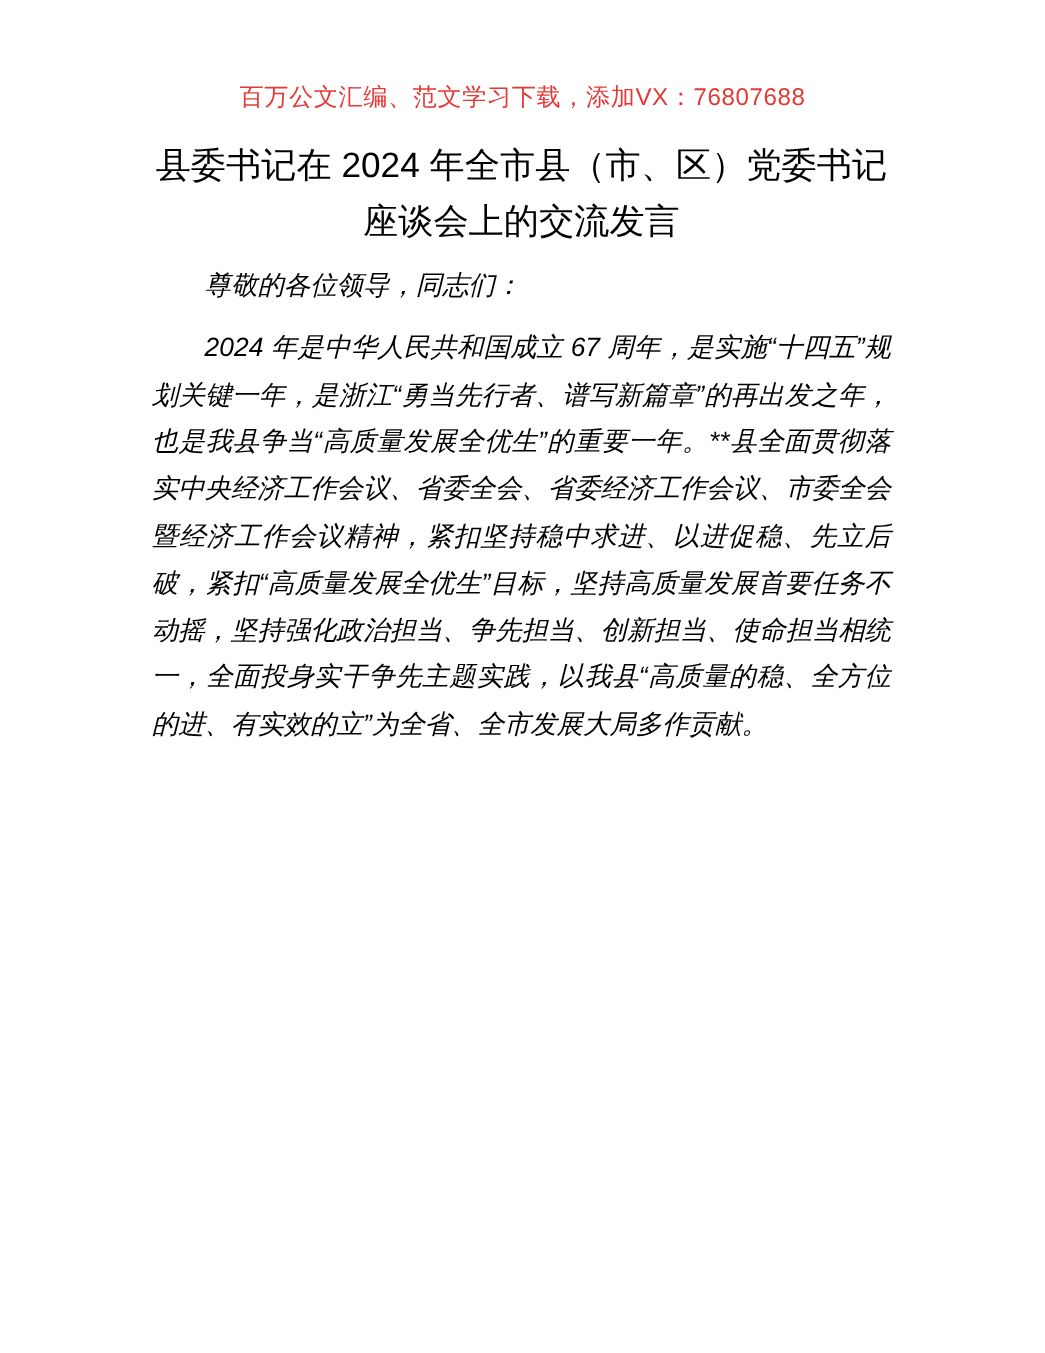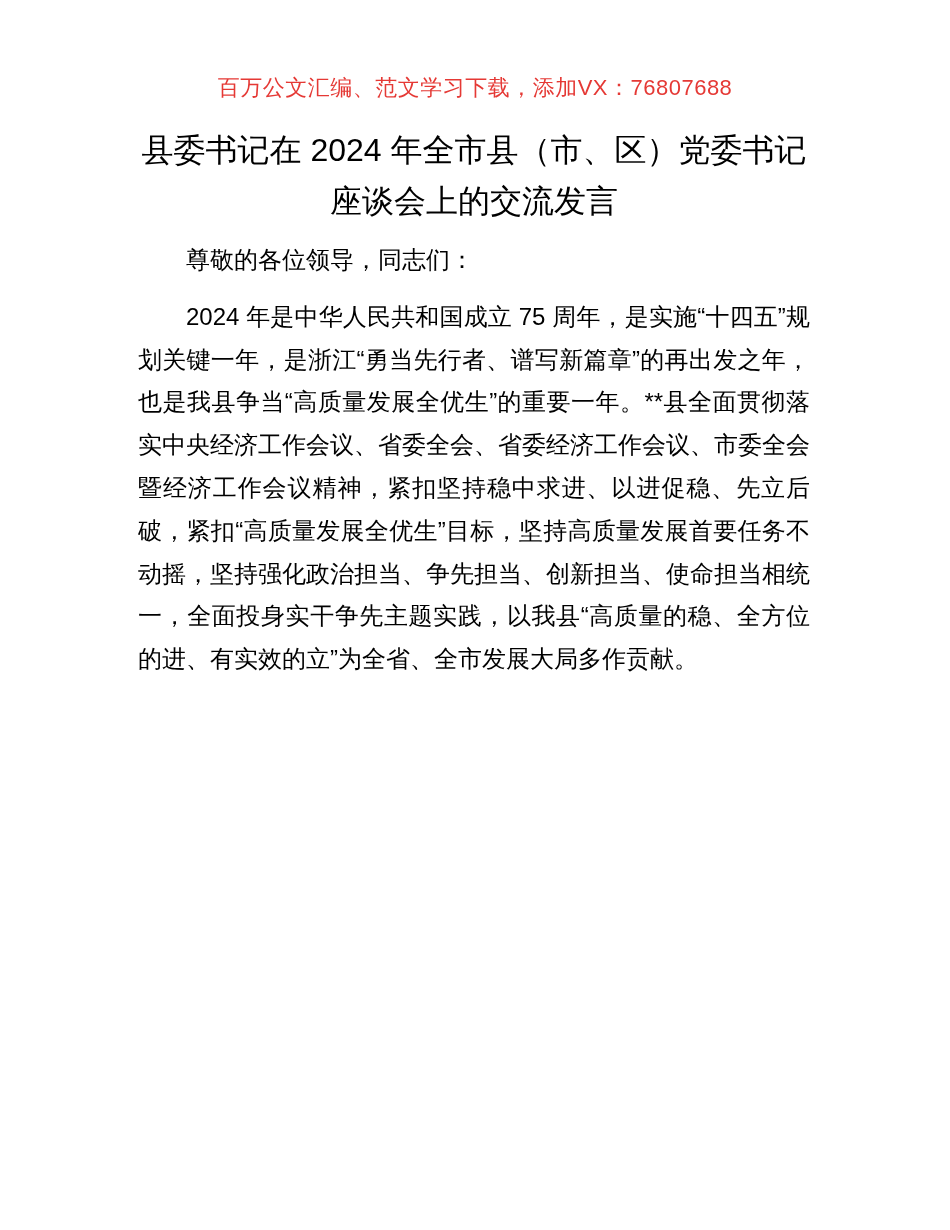--- a/index.html
+++ b/index.html
@@ -45,32 +45,33 @@
     width: 672px;
   }
   .content p {
     margin: 0 0 14px 0;
     font-size: 24px;
     line-height: 42.8px;
     color: #000000;
     text-align: justify;
     text-indent: 48px;
     word-break: break-all;
+    font-style: italic;
   }
   .content p.justify-last {
     text-align-last: justify;
   }
 </style>
 </head>
 <body>
 
 <div class="page">
 
   <div class="promo" style="color: rgb(229, 57, 53);">百万公文汇编、范文学习下载，添加VX：76807688</div>
 
   <h1 class="doc-title">县委书记在 2024 年全市县（市、区）党委书记座谈会上的交流发言</h1>
 
   <div class="content">
     <p>尊敬的各位领导，同志们：</p>
-    <p>2024 年是中华人民共和国成立 75 周年，是实施“十四五”规划关键一年，是浙江“勇当先行者、谱写新篇章”的再出发之年，也是我县争当“高质量发展全优生”的重要一年。**县全面贯彻落实中央经济工作会议、省委全会、省委经济工作会议、市委全会暨经济工作会议精神，紧扣坚持稳中求进、以进促稳、先立后破，紧扣“高质量发展全优生”目标，坚持高质量发展首要任务不动摇，坚持强化政治担当、争先担当、创新担当、使命担当相统一，全面投身实干争先主题实践，以我县“高质量的稳、全方位的进、有实效的立”为全省、全市发展大局多作贡献。</p>
+    <p>2024 年是中华人民共和国成立 67 周年，是实施“十四五”规划关键一年，是浙江“勇当先行者、谱写新篇章”的再出发之年，也是我县争当“高质量发展全优生”的重要一年。**县全面贯彻落实中央经济工作会议、省委全会、省委经济工作会议、市委全会暨经济工作会议精神，紧扣坚持稳中求进、以进促稳、先立后破，紧扣“高质量发展全优生”目标，坚持高质量发展首要任务不动摇，坚持强化政治担当、争先担当、创新担当、使命担当相统一，全面投身实干争先主题实践，以我县“高质量的稳、全方位的进、有实效的立”为全省、全市发展大局多作贡献。</p>
   </div>
 
 </div>
 
 </body></html>

